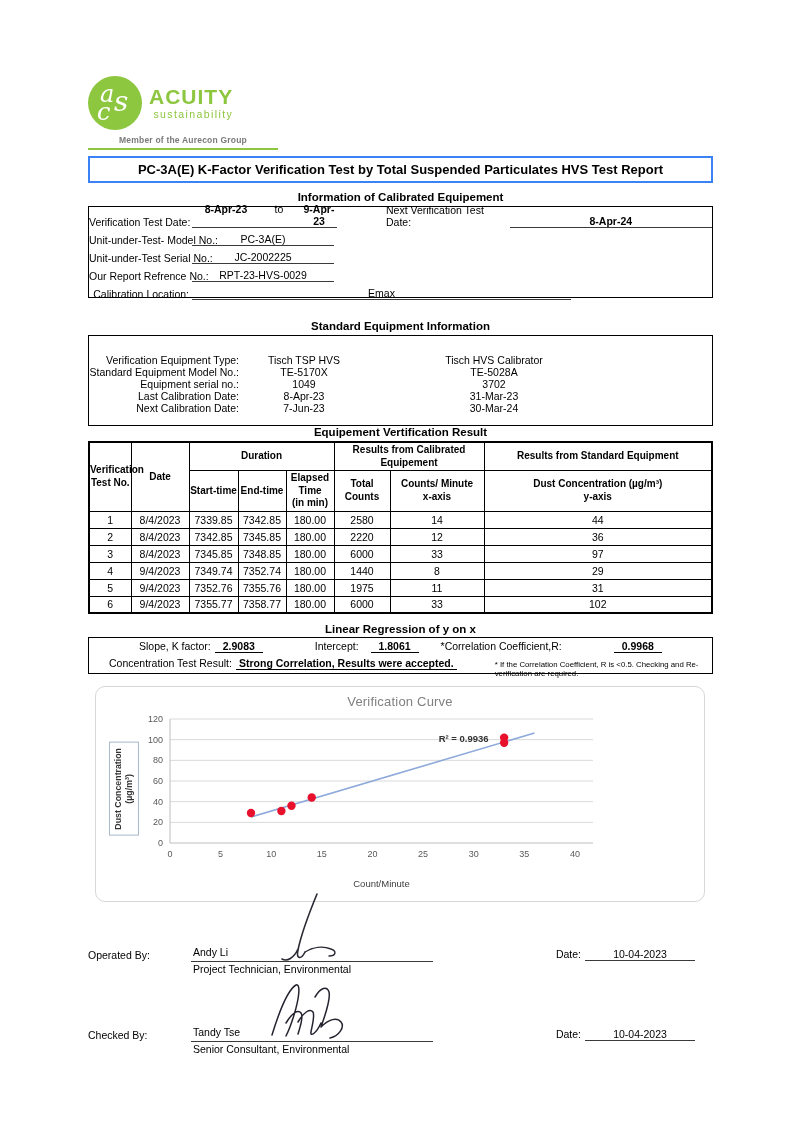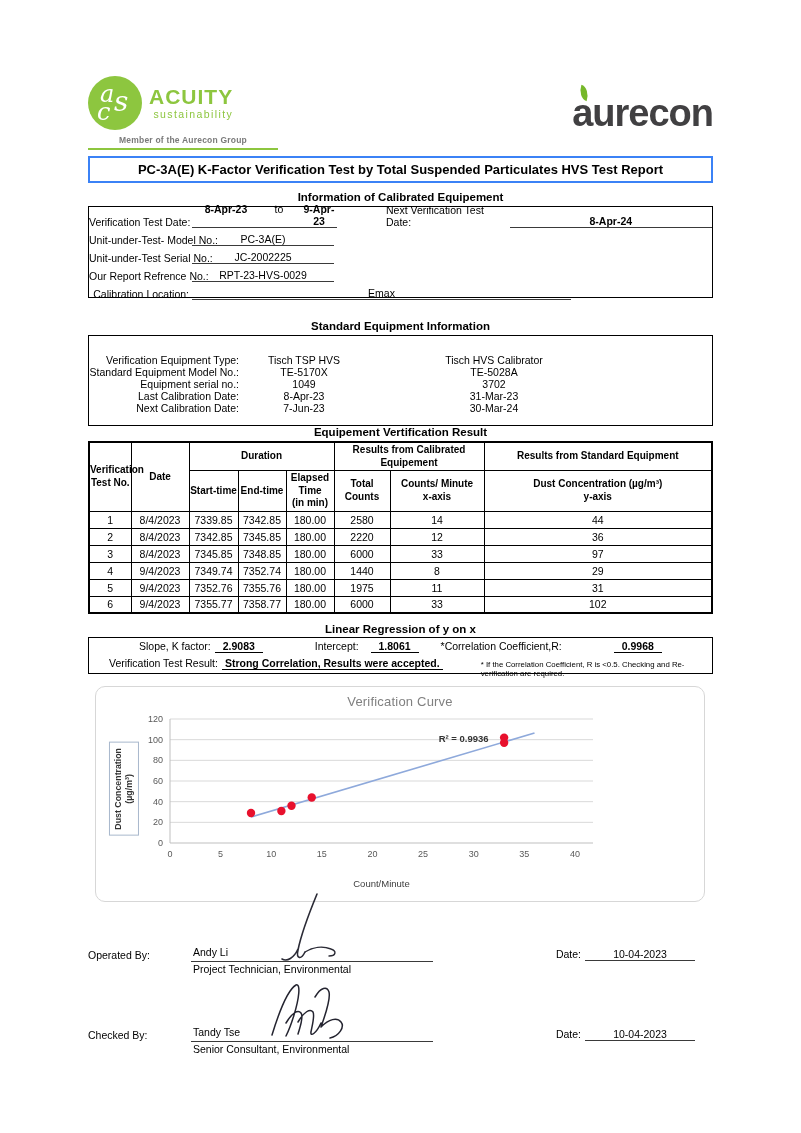--- a/index.html
+++ b/index.html
@@ -115,24 +115,20 @@
             <span class="acuity-s">s</span>
             <span class="acuity-c">c</span>
           </div>
           <div>
             <div class="acuity-name">ACUITY</div>
             <div class="acuity-tagline">sustainability</div>
           </div>
         </div>
         <div class="acuity-member">Member of the Aurecon Group</div>
         <div class="acuity-rule"></div>
-      </div>
-      <div class="aurecon">
-        <span class="aurecon-leaf"></span>
-        <span class="aurecon-word">aurecon</span>
       </div>
     </div>
 
     <div class="title-bar">PC-3A(E)  K-Factor Verification Test by Total Suspended Particulates HVS Test Report</div>
 
     <div class="sec-h h-info">Information of Calibrated Equipement</div>
     <div class="fbox info-box">
       <div class="frow">
         <span class="flbl">Verification Test Date:</span>
         <span class="dr-uline">
@@ -291,21 +287,21 @@
     <div class="fbox reg-box">
       <div class="reg-r">
         <span class="rg-slope-lbl">Slope, K factor:</span>
         <span class="reg-u rg-slope">2.9083</span>
         <span class="rg-int-lbl">Intercept:</span>
         <span class="reg-u rg-int">1.8061</span>
         <span class="rg-corr-lbl">*Correlation Coefficient,R:</span>
         <span class="reg-u rg-corr">0.9968</span>
       </div>
       <div class="reg-r">
-        <span class="rg-res-lbl">Verification Test Result:</span>
+        <span class="rg-res-lbl">Concentration Test Result:</span>
         <span class="reg-u rg-res">Strong Correlation, Results were accepted.</span>
         <span class="rg-note">* If the Correlation Coefficient, R is &lt;0.5. Checking and Re-verification are required.</span>
       </div>
     </div>
 
     <div class="chart-wrap">
       <div class="chart-title">Verification Curve</div>
       <div class="chart-ylab">Dust Concentration
 (µg/m³)</div>
       <svg class="chart-svg" viewBox="0 0 610 216" width="610" height="216">

